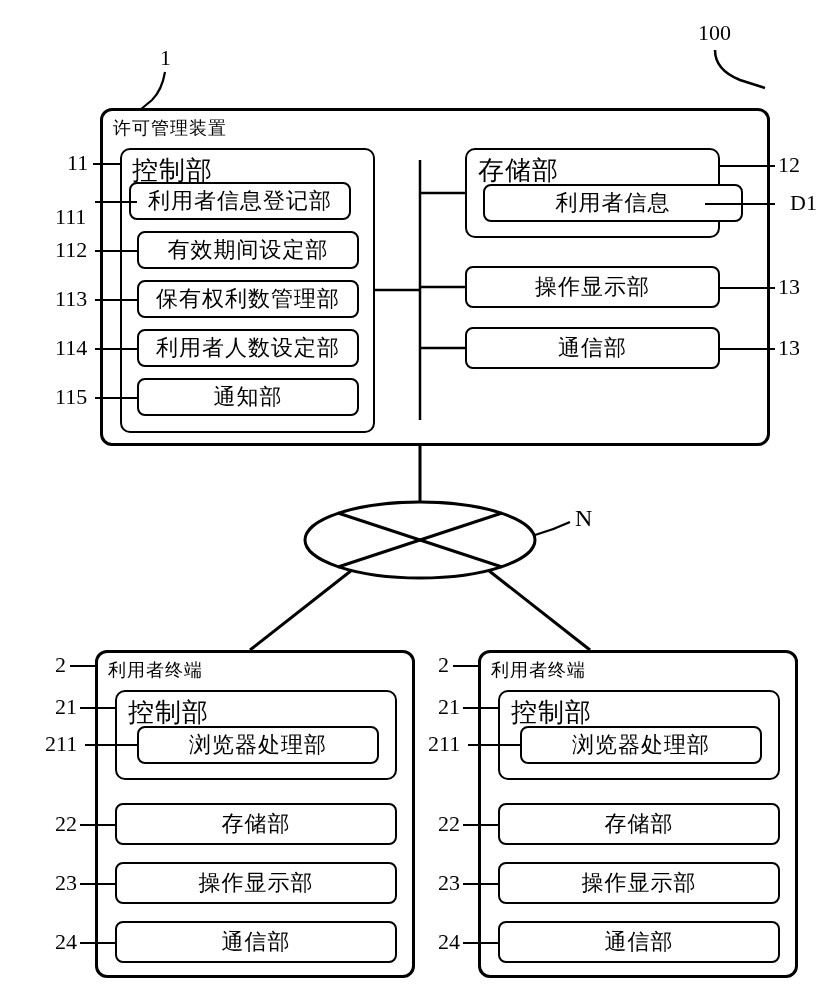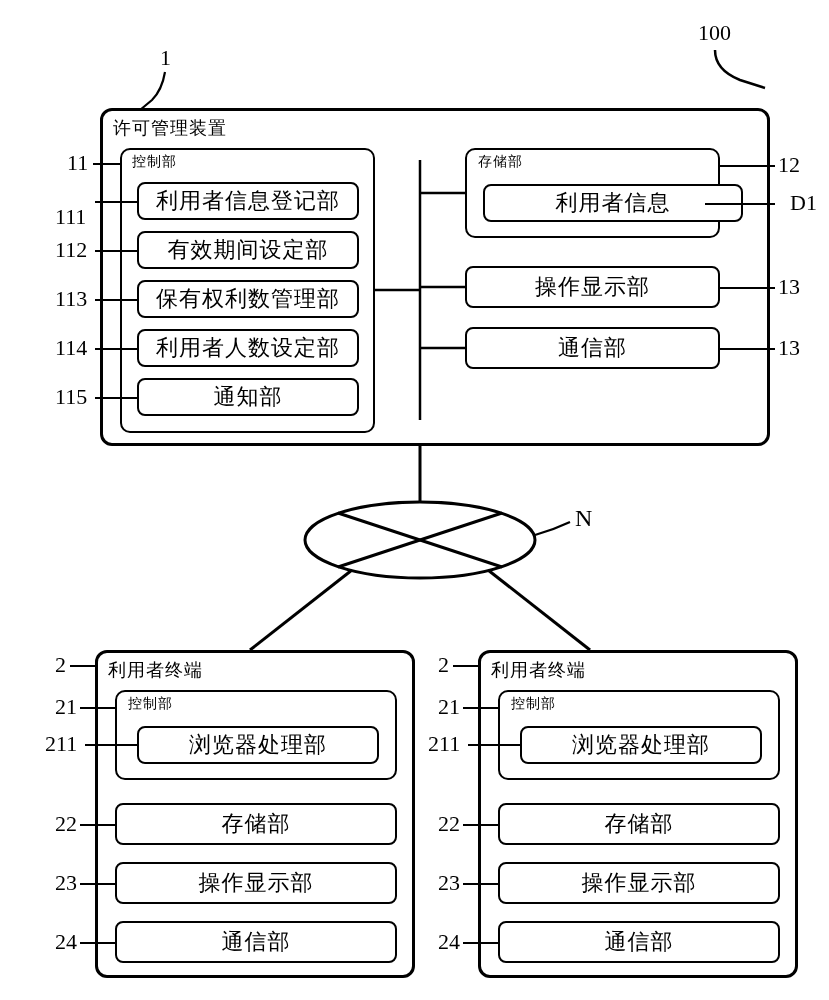--- a/index.html
+++ b/index.html
@@ -36,21 +36,21 @@
     letter-spacing: 1px;
   }
   .main-title {
     position: absolute;
     font-size: 18px;
     background: none;
     letter-spacing: 1px;
   }
   .inner-title {
     position: absolute;
-    font-size: 14px;
+    font-size: 26px;
     letter-spacing: 1px;
   }
   .ref-label {
     position: absolute;
     font-size: 22px;
     letter-spacing: 0;
   }
   .leader {
     position: absolute;
     background: #000;
@@ -73,21 +73,21 @@
 <svg class="overlay" width="829" height="120">
   <path d="M 165 72 Q 162 90 152 100 L 140 110" stroke="#000" stroke-width="2.2" fill="none"></path>
 </svg>
 
 <div class="box" style="left:100px; top:108px; width:670px; height:338px;"></div>
 <div class="main-title" style="left:113px; top:116px;">许可管理装置</div>
 
 <div class="inner-box" style="left:120px; top:148px; width:255px; height:285px;"></div>
 <div class="inner-title" style="left:132px; top:153px;">控制部</div>
 
-<div class="item-box" style="left:137px; top:182px; width:222px; height:38px;">利用者信息登记部</div>
+<div class="item-box" style="left:129px; top:182px; width:222px; height:38px;">利用者信息登记部</div>
 <div class="item-box" style="left:137px; top:231px; width:222px; height:38px;">有效期间设定部</div>
 <div class="item-box" style="left:137px; top:280px; width:222px; height:38px;">保有权利数管理部</div>
 <div class="item-box" style="left:137px; top:329px; width:222px; height:38px;">利用者人数设定部</div>
 <div class="item-box" style="left:137px; top:378px; width:222px; height:38px;">通知部</div>
 
 <div class="inner-box" style="left:465px; top:148px; width:255px; height:90px;"></div>
 <div class="inner-title" style="left:478px; top:153px;">存储部</div>
 <div class="item-box" style="left:483px; top:184px; width:260px; height:38px;">利用者信息</div>
 
 <div class="item-box" style="left:465px; top:266px; width:255px; height:42px;">操作显示部</div>

